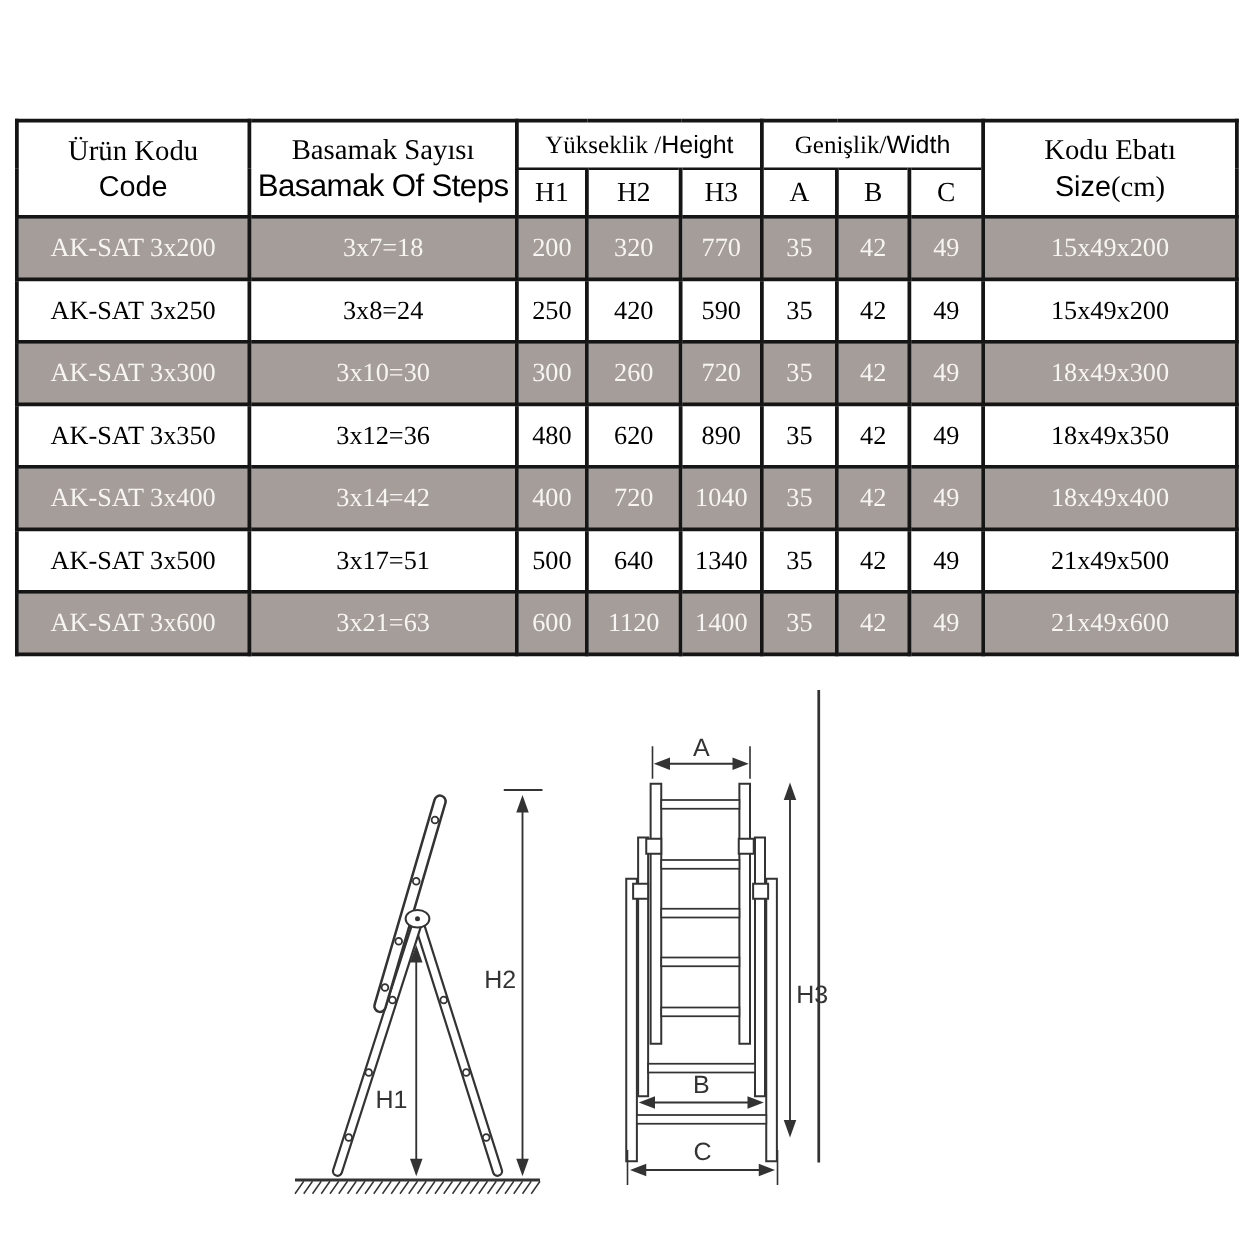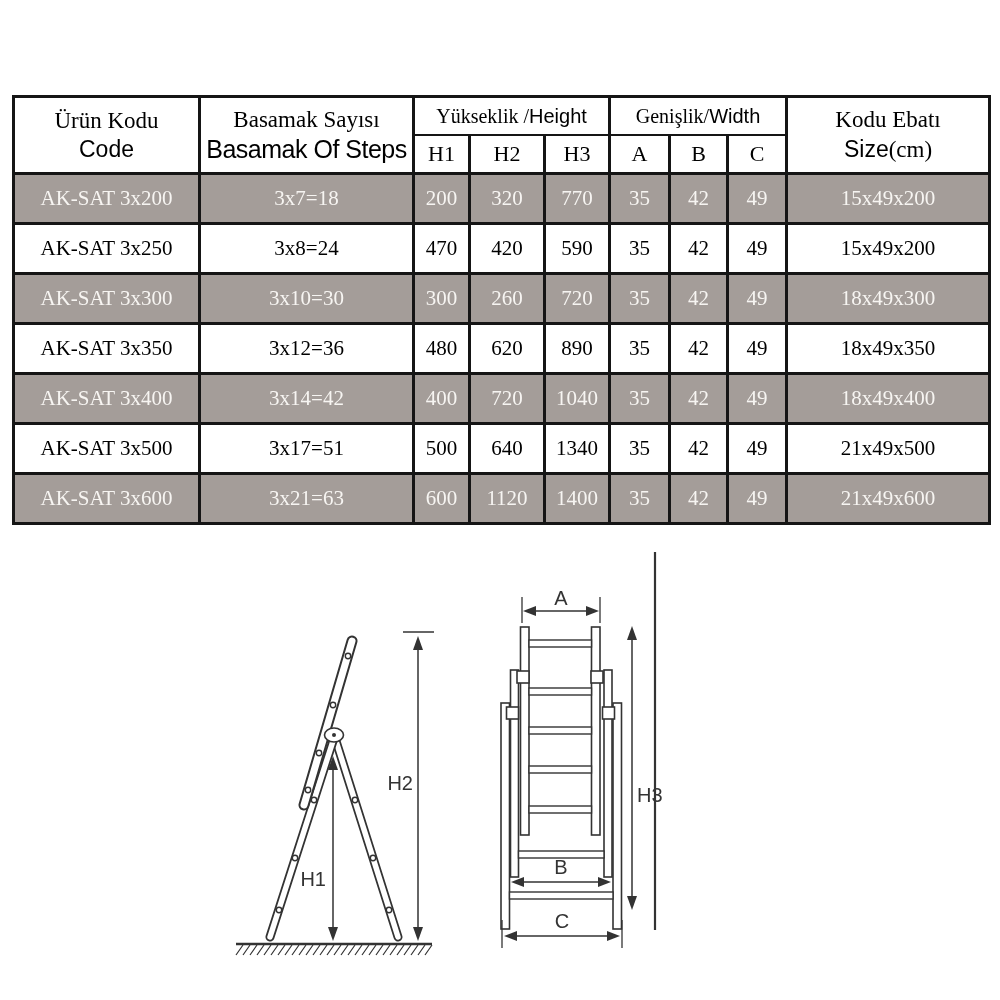--- a/index.html
+++ b/index.html
@@ -85,21 +85,21 @@
       <td>320</td>
       <td>770</td>
       <td>35</td>
       <td>42</td>
       <td>49</td>
       <td class="size-cell">15x49x200</td>
     </tr>
     <tr>
       <td>AK-SAT 3x250</td>
       <td>3x8=24</td>
-      <td>470</td>
+      <td>250</td>
       <td>420</td>
       <td>590</td>
       <td>35</td>
       <td>42</td>
       <td>49</td>
       <td class="size-cell">15x49x200</td>
     </tr>
     <tr>
       <td>AK-SAT 3x300</td>
       <td>3x10=30</td>

